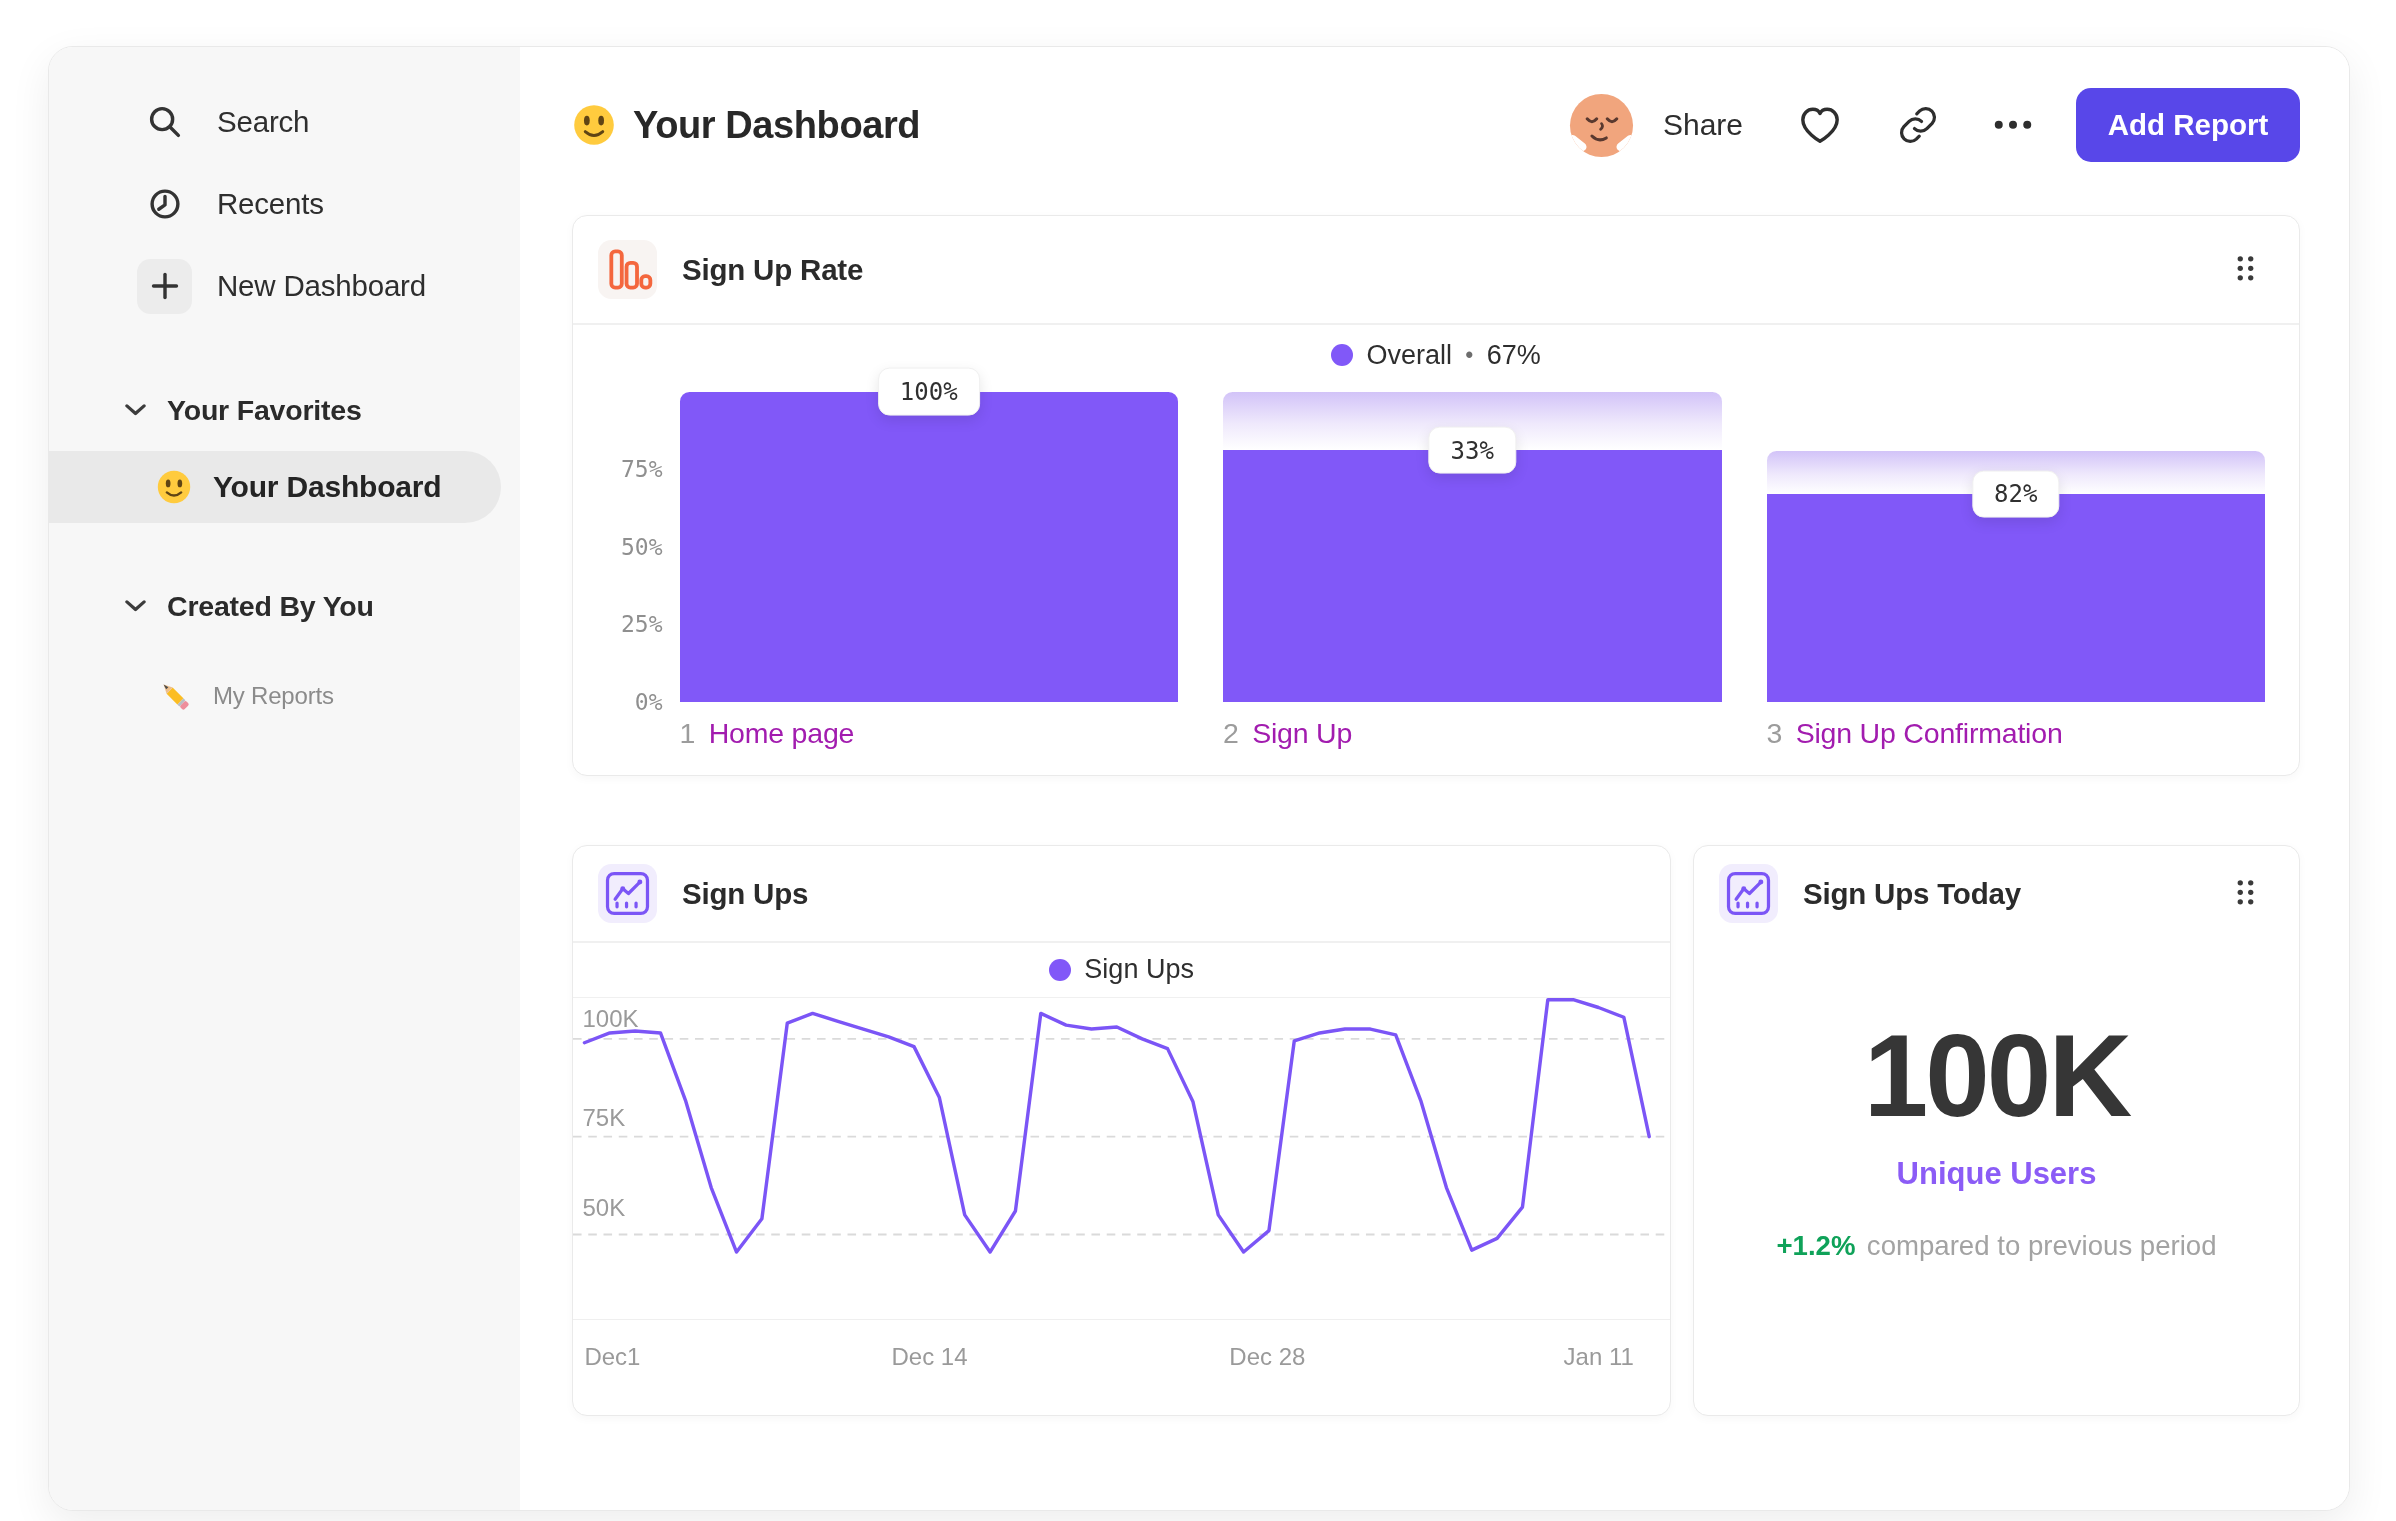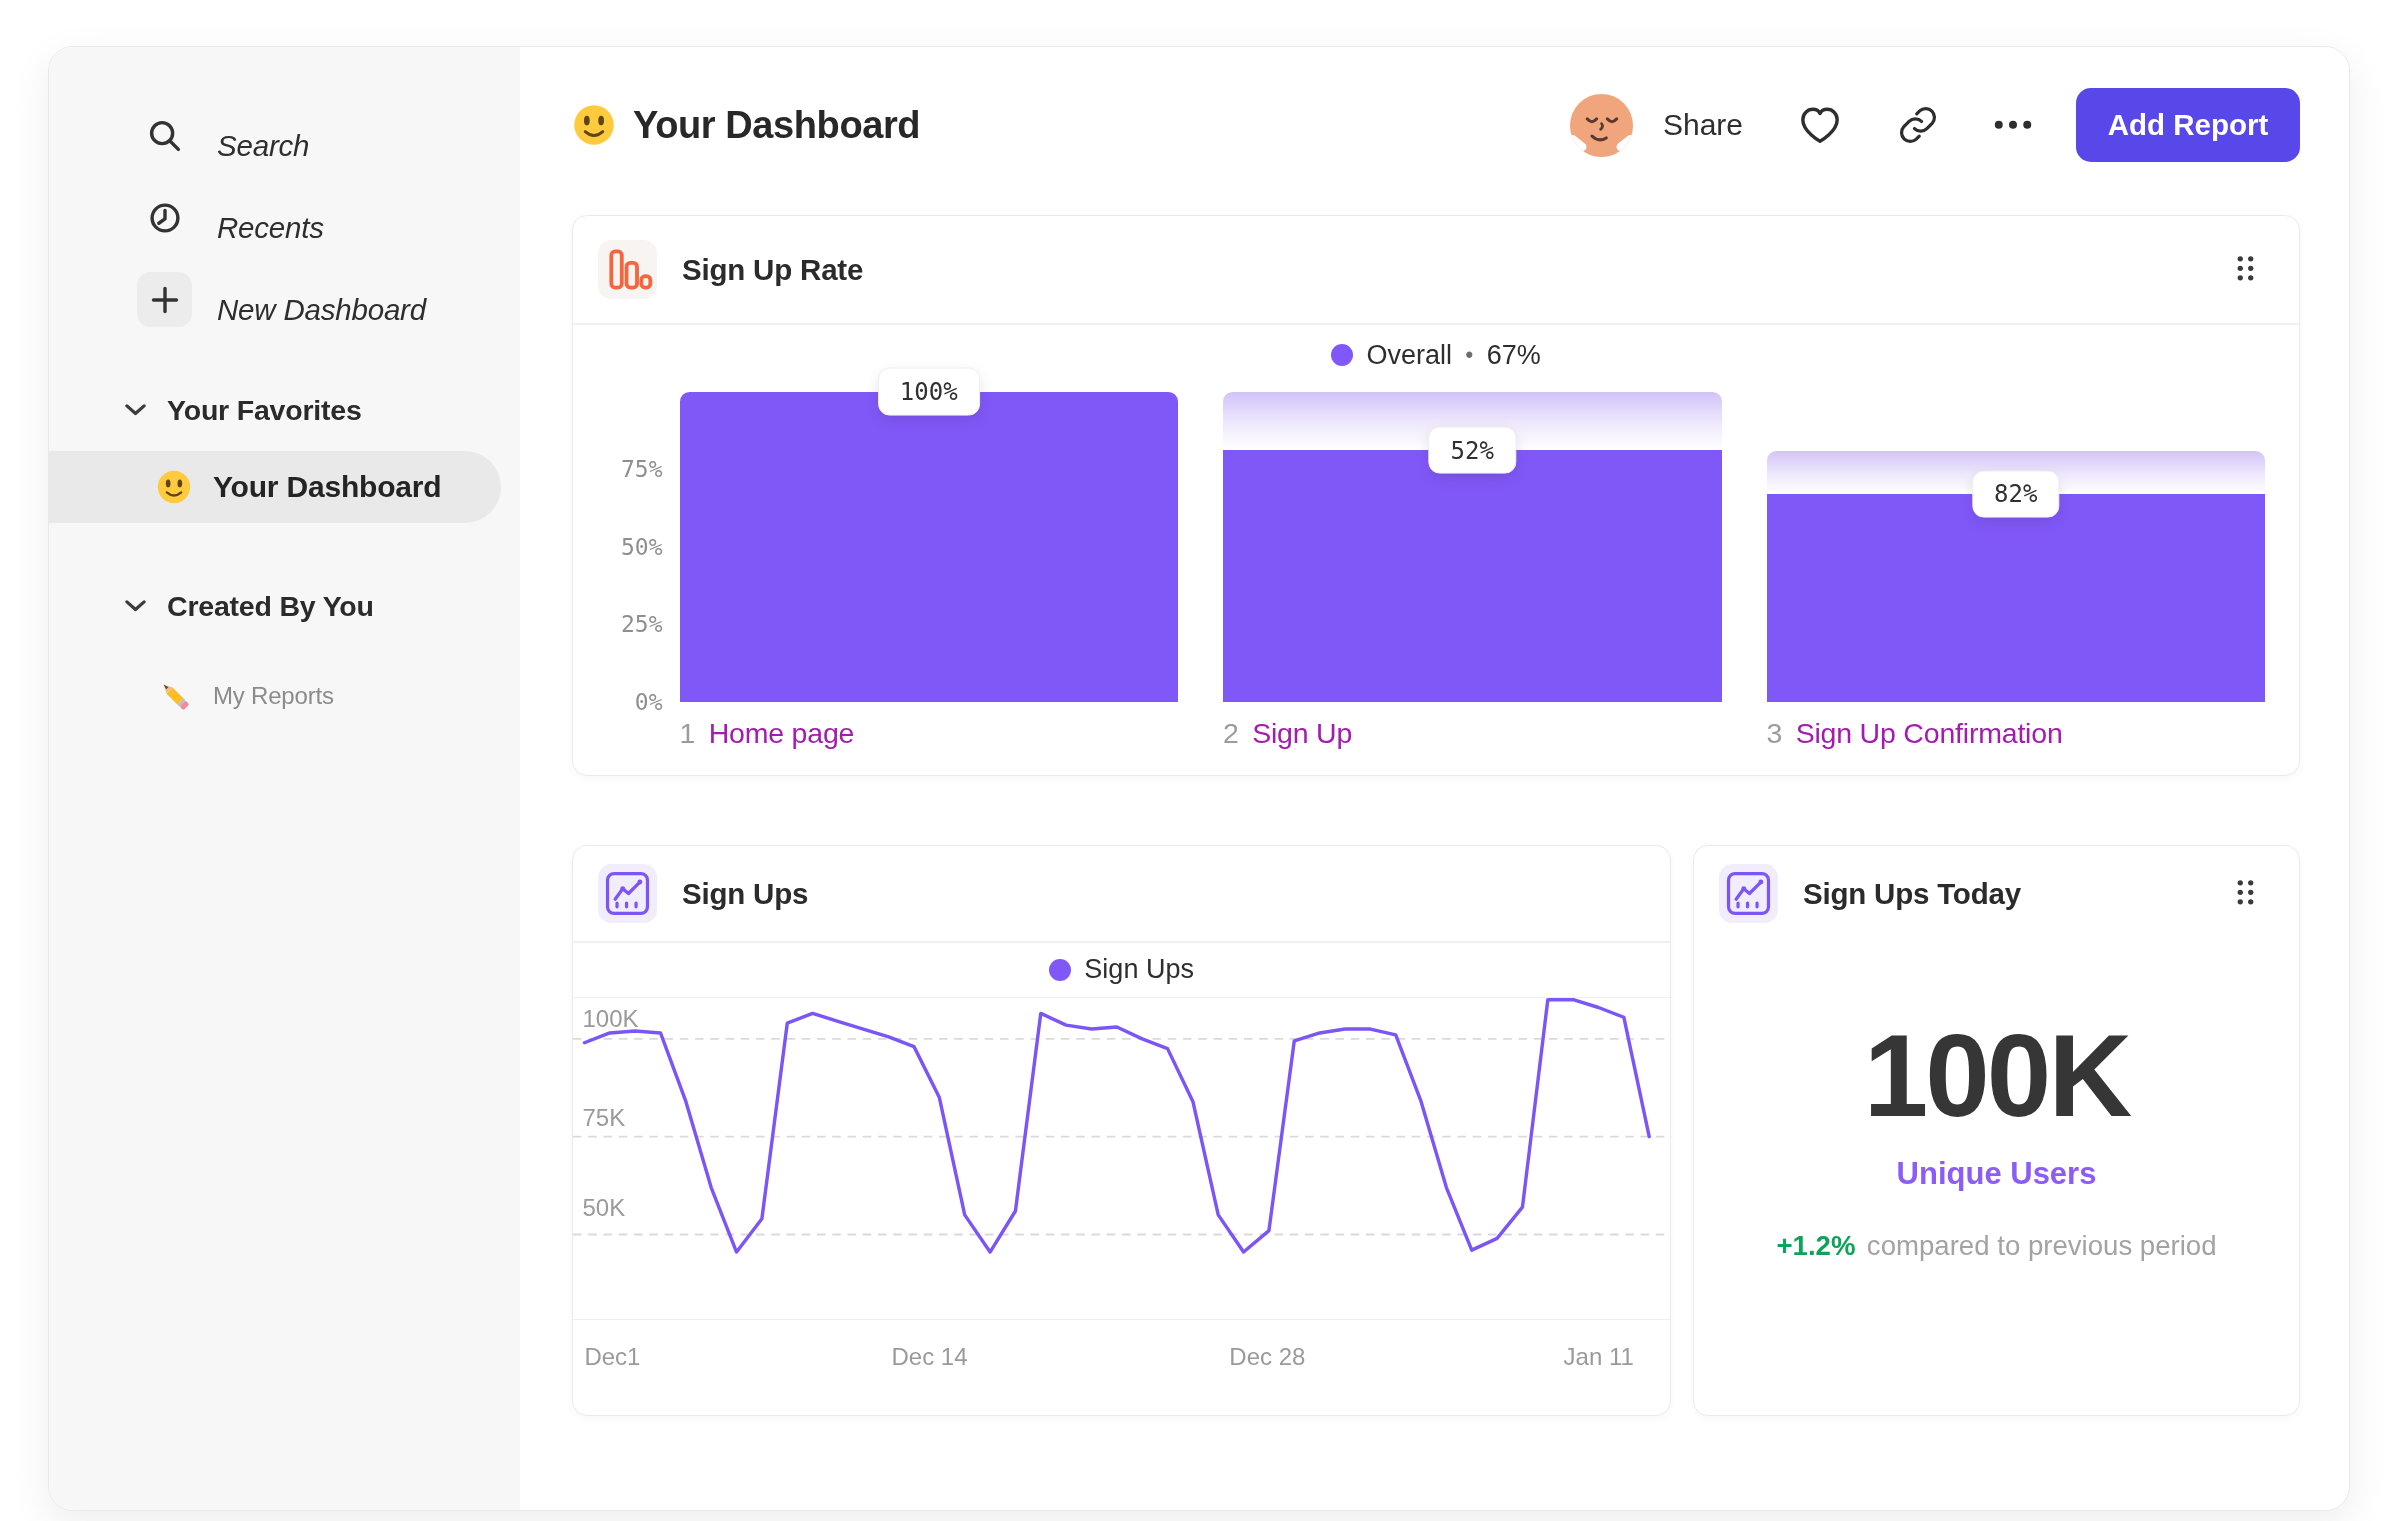--- a/index.html
+++ b/index.html
@@ -5,21 +5,21 @@
   * { margin:0; padding:0; box-sizing:border-box; }
   html,body { width:2397px; height:1522px; background:#ffffff;
     font-family:"Liberation Sans", sans-serif; color:#2c2c2c; }
 
   .window { position:absolute; left:48px; top:46px; width:2302px; height:1465px;
     background:#ffffff; border:1.9px solid #E9E9E9; border-radius:25px;
     box-shadow:0 13.3px 42px rgba(0,0,0,.07); overflow:hidden; display:flex; }
 
   
   .sidebar { width:471px; flex:0 0 471px; background:#F7F7F7; padding-top:34px; }
-  .side-item { display:flex; align-items:flex-end; height:82px; padding-left:88px; cursor:pointer;font-style:italic; }
+  .side-item { display:flex; align-items:center; height:82px; padding-left:88px; cursor:pointer; }
   .icon-slot { width:55px; height:55px; display:flex; align-items:center; justify-content:center;
     border-radius:13.3px; flex:0 0 55px; }
   .icon-slot.boxed { background:#ECECEC; }
   .side-item .label { margin-left:25px; font-size:29.5px; font-weight:500; color:#2E2E2E; letter-spacing:-0.2px; }
   .side-section { display:flex; align-items:center; height:61px; padding-left:76px; margin-top:53px; cursor:pointer; }
   .side-section .label { margin-left:21px; font-size:28.5px; font-weight:700; color:#2B2B2B; letter-spacing:-0.2px; }
   .side-pill { display:flex; align-items:center; height:72px; width:452px; margin-top:9.5px;
     border-radius:0 36px 36px 0; padding-left:107px; cursor:pointer; }
   .side-pill.active { background:#E9E9E9; }
   .side-pill .label { margin-left:21px; font-size:30px; font-weight:600; color:#242424; letter-spacing:-0.2px; }
@@ -279,21 +279,21 @@
             <div class="bar-label">
               <span class="num">1</span>
               <span class="name">Home page</span>
             </div>
           </div>
 
           <div class="step-col">
             <div class="bar-area">
               <div class="bar-grad" style="height: 19%;"></div>
               <div class="bar-solid" style="height: 81%;"></div>
-              <div class="bar-badge" style="bottom: 81%;">52%</div>
+              <div class="bar-badge" style="bottom: 81%;">33%</div>
             </div>
             <div class="bar-label">
               <span class="num">2</span>
               <span class="name">Sign Up</span>
             </div>
           </div>
 
           <div class="step-col">
             <div class="bar-area">
               <div class="bar-grad" style="height: 14%;"></div>

